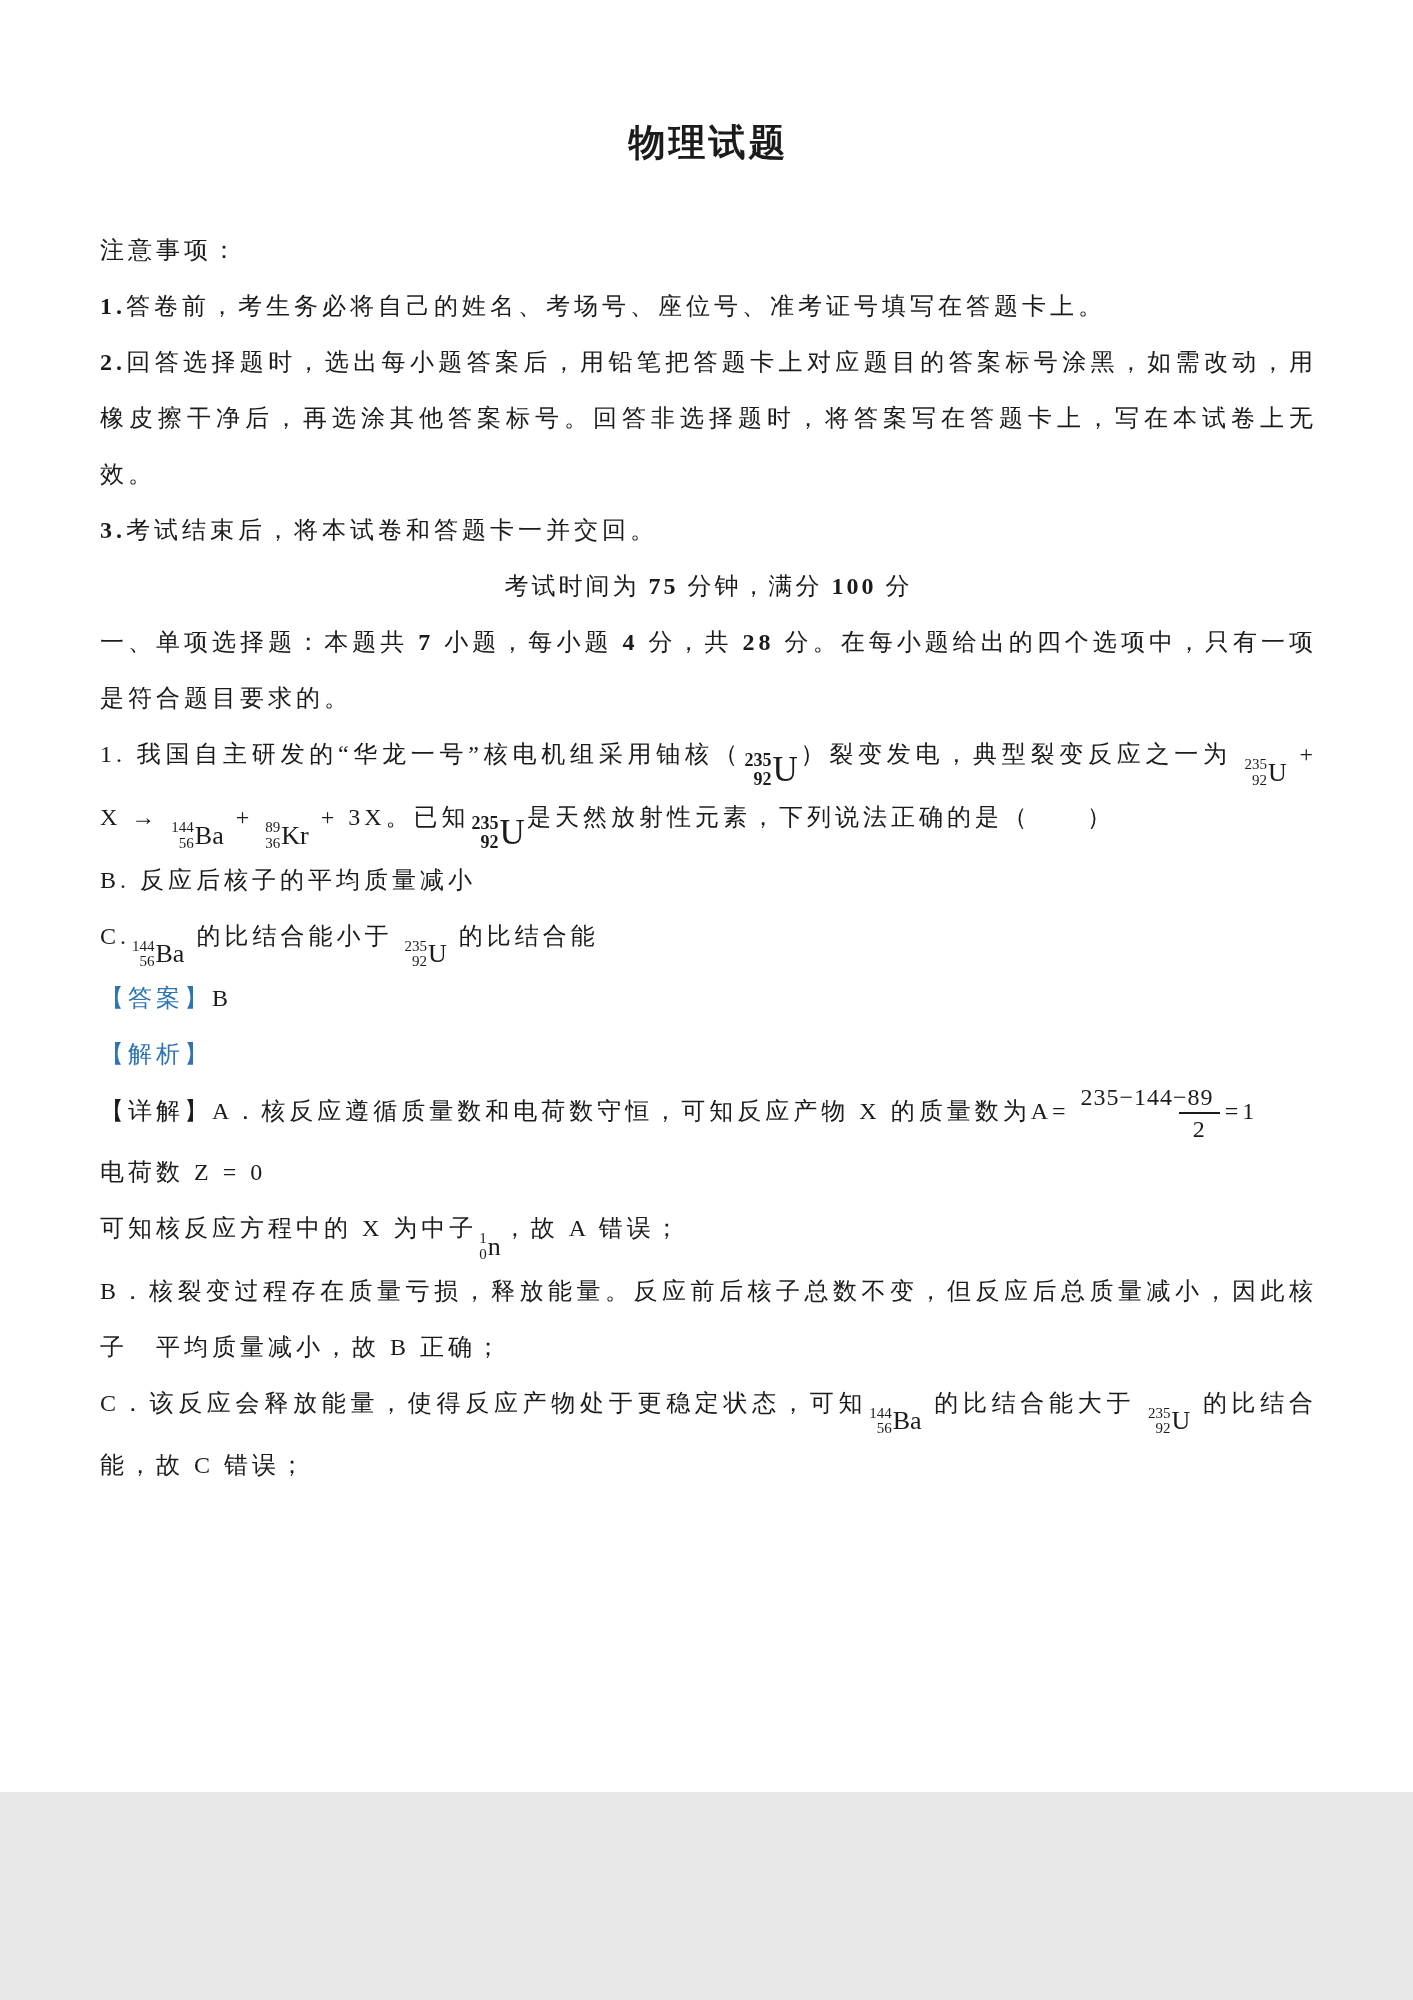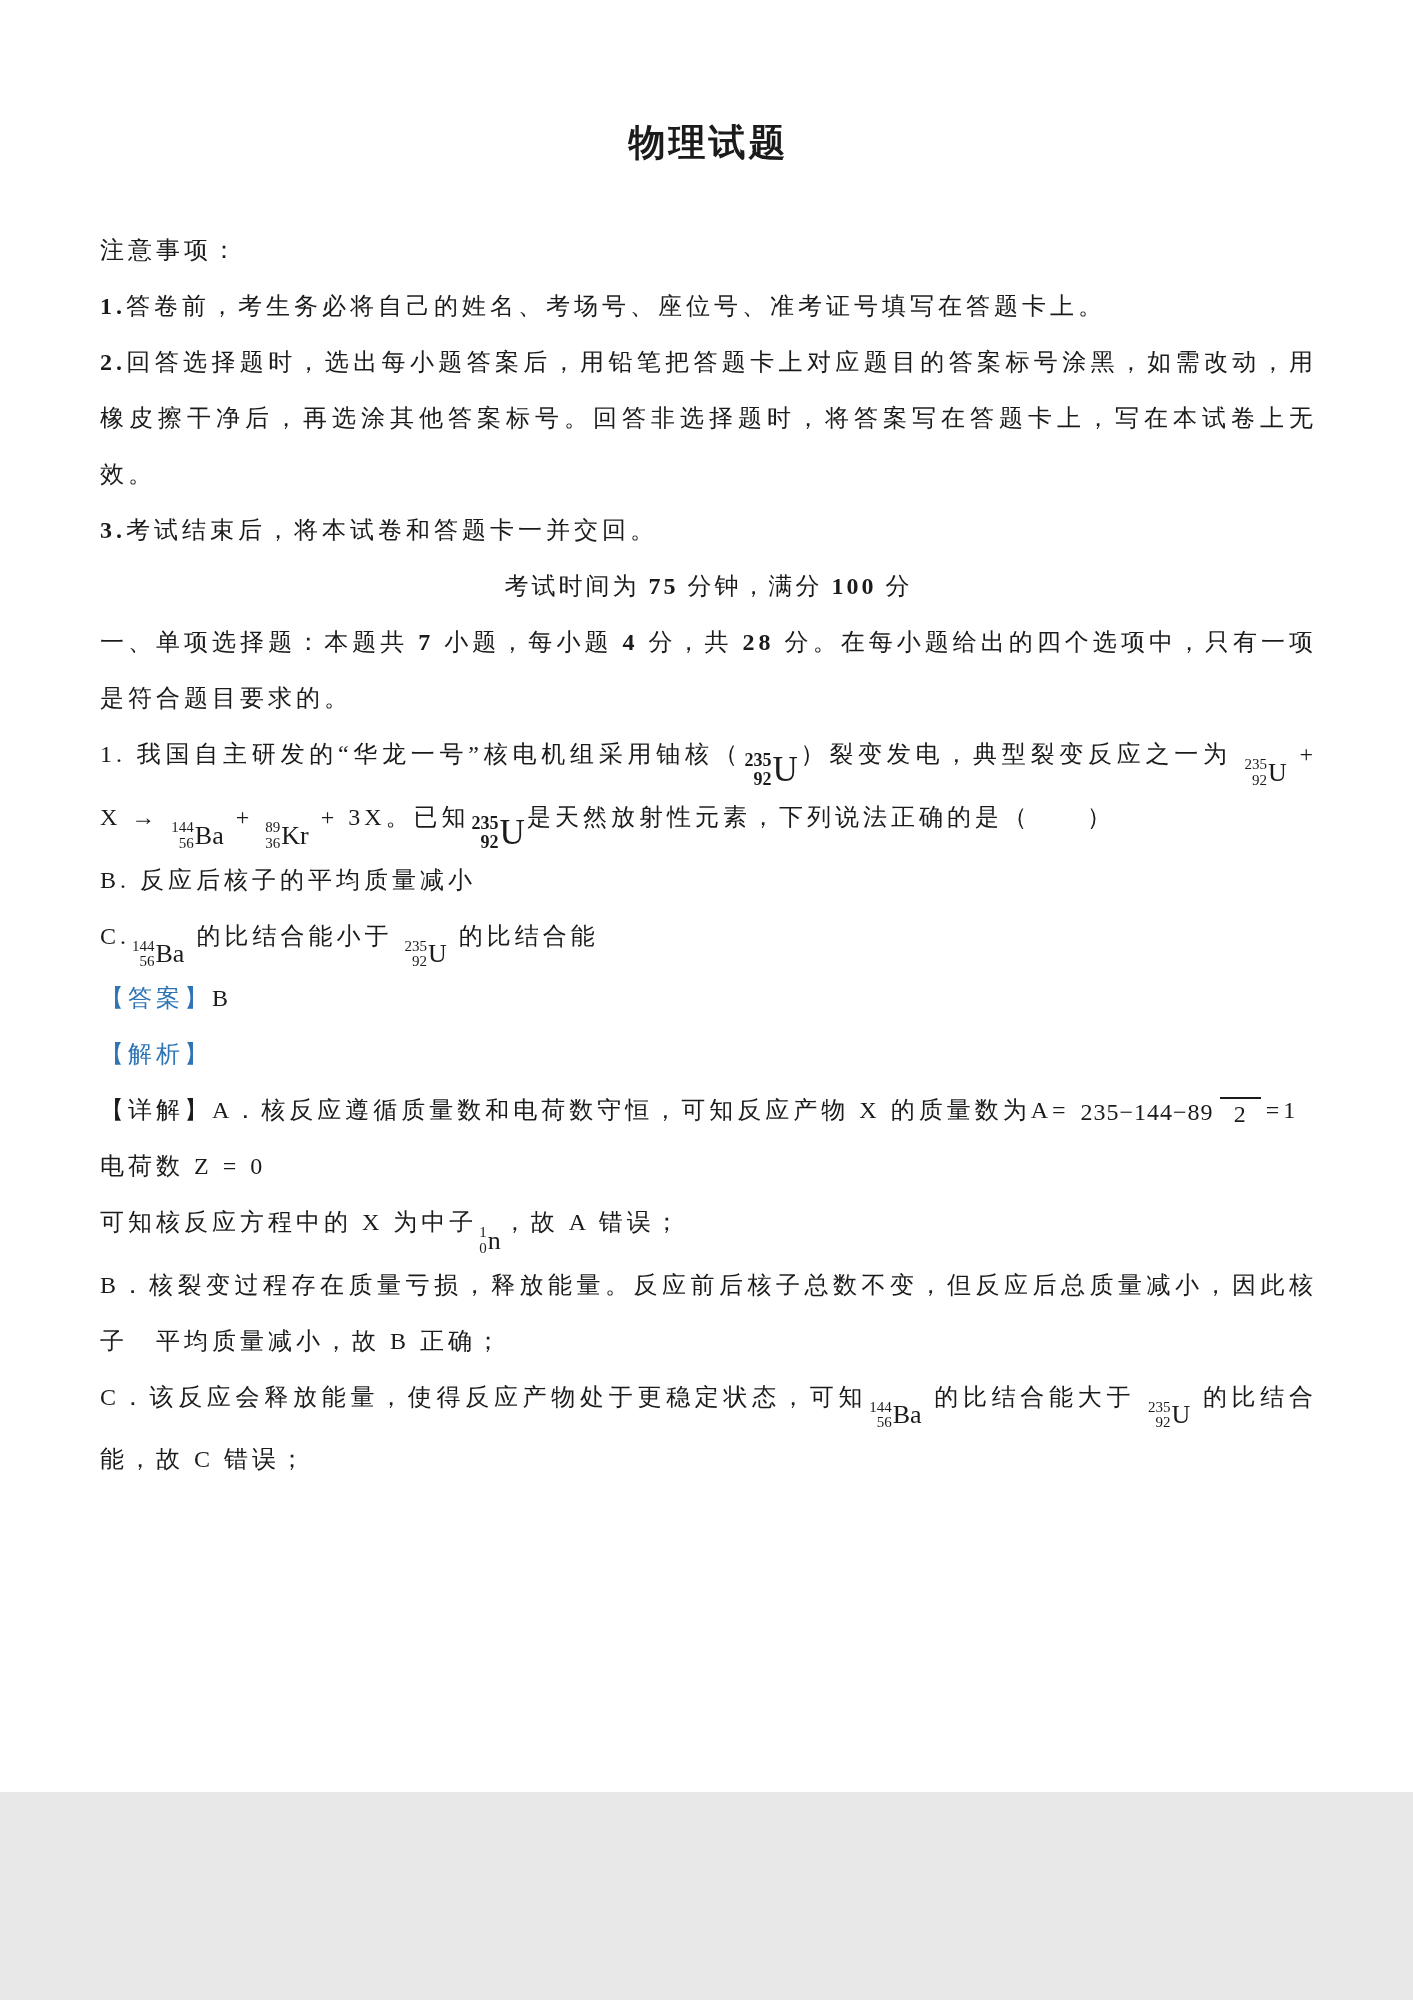--- a/index.html
+++ b/index.html
@@ -51,22 +51,22 @@
     line-height:1.05;
     margin-right:1px;
   }
   .nuclide .sym{font-size:26px;}
   .nuclide.big{vertical-align:-4px;}
   .nuclide.big .scripts{font-size:18px;font-weight:700;}
   .nuclide.big .sym{font-size:35px;}
   
   .frac{
     display:inline-flex;
-    flex-direction:row;
-    align-items:flex-start;
+    flex-direction:column;
+    align-items:flex-end;
     vertical-align:middle;
     letter-spacing:1px;
     line-height:1.25;
     margin:0 5px;
   }
   .frac .num{padding:0 6px;}
   .frac .den{border-top:2px solid #1b1b1b;padding:0 14px;}
   .footer{
     position:absolute;
     left:0;right:0;

